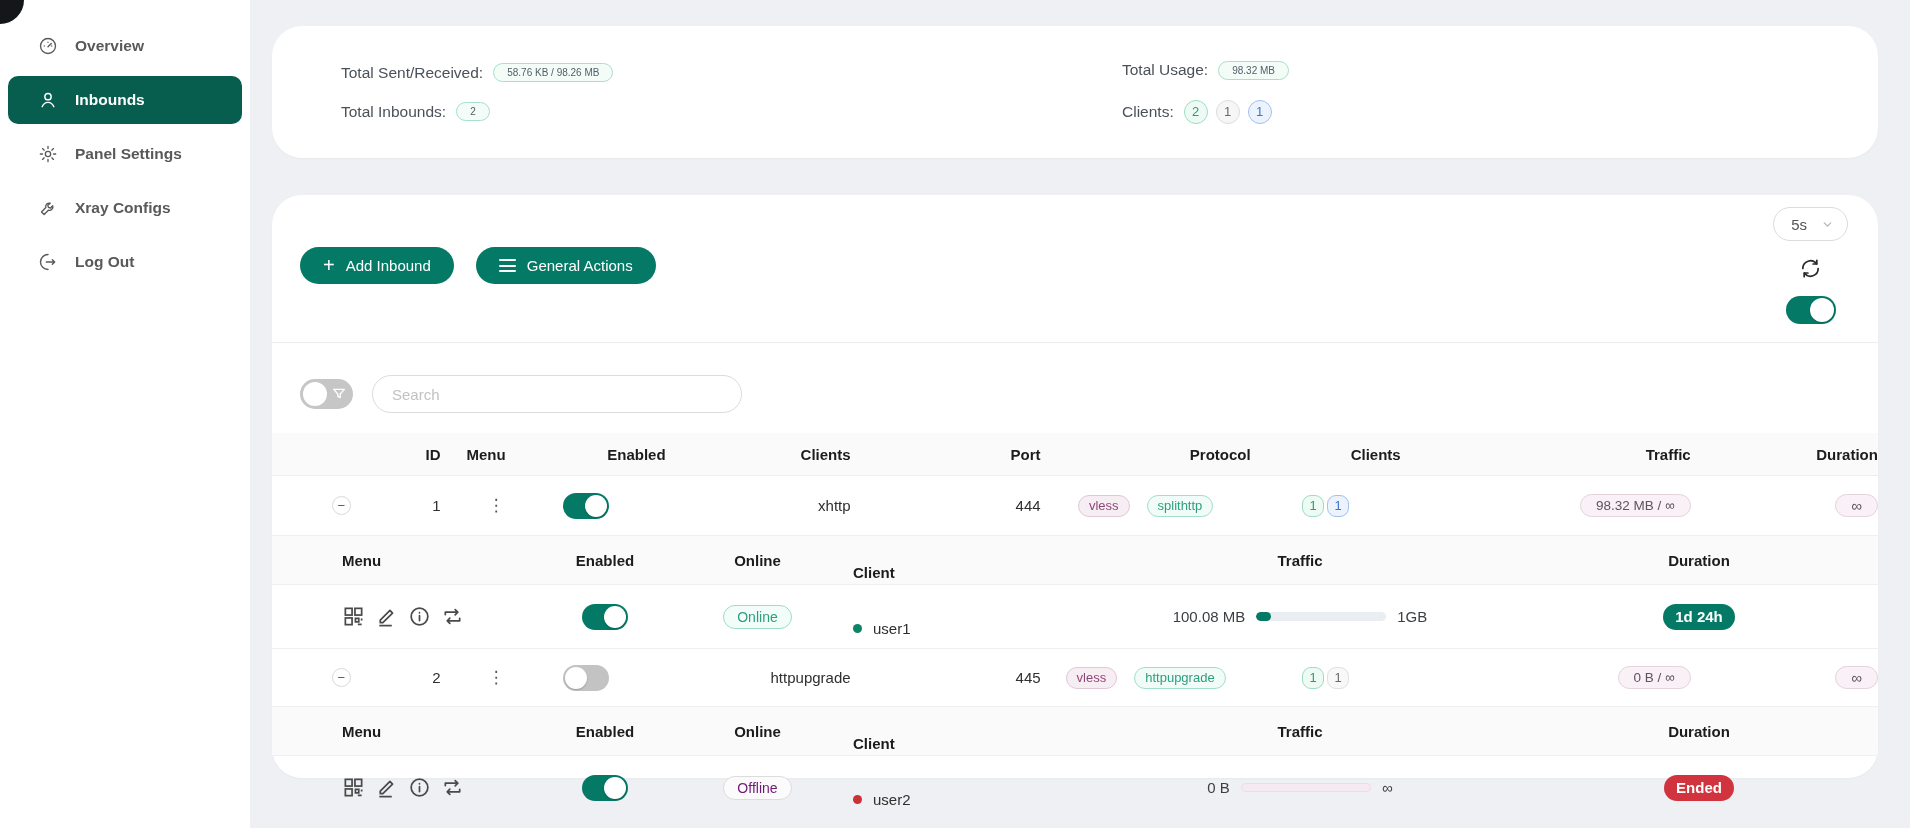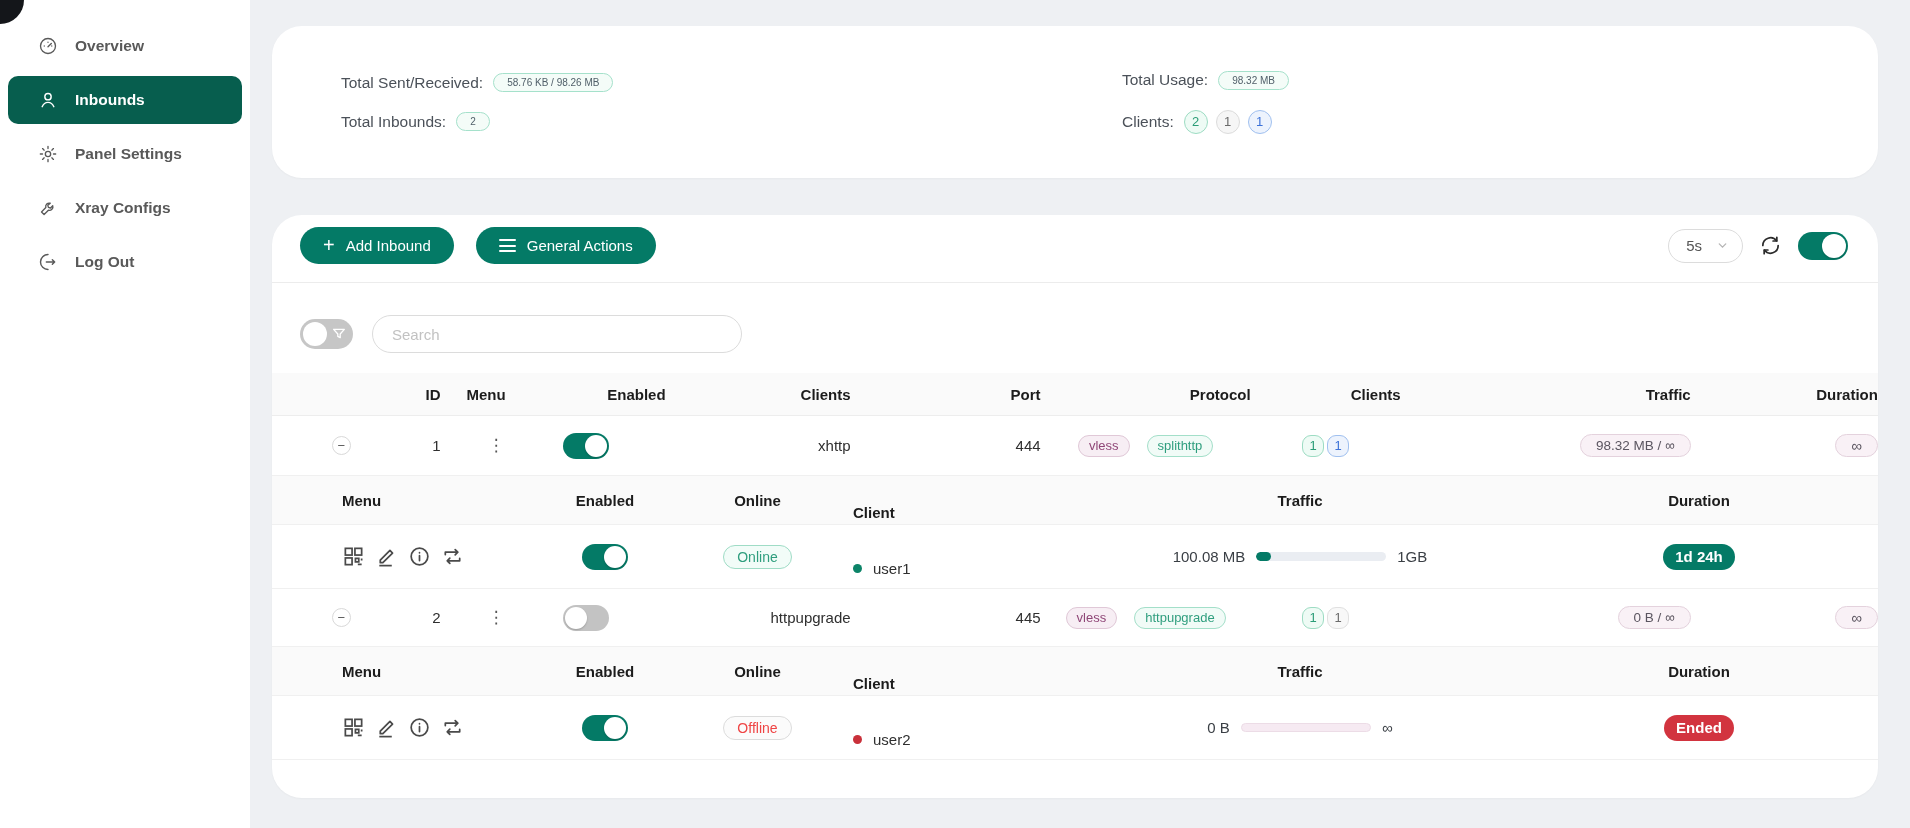--- a/index.html
+++ b/index.html
@@ -19,21 +19,21 @@
     font-weight:600; cursor:pointer;
   }
   .side-item.theme { font-weight:400; }
   .side-item.active { background:#075e4e; color:#fff; }
   .side-item svg { width:20px; height:20px; flex-shrink:0; }
   .side-item .chev { margin-left:auto; width:14px; height:14px; color:#8a8a8a; }
   
   .main { flex:1; padding:26px 32px 0 22px; }
   .card { background:#fff; border-radius:30px; box-shadow:0 1px 2px rgba(0,0,0,.03); }
   
-  .stats-card { height:152px; display:flex; padding-left:69px; }
+  .stats-card { height:132px; display:flex; padding-left:69px; }
   .stats-col { display:flex; flex-direction:column; justify-content:center; gap:20px; }
   .stats-col.left { width:781px; }
   .stat-row { display:flex; align-items:center; gap:10px; font-size:15.5px; color:#4b5159; }
   .pill-green {
     border:1px solid #a5e1cb; background:#f4fcf8; color:#51606a;
     border-radius:13px; padding:3px 13px; font-size:10px; white-space:nowrap;
   }
   .badge-circle {
     width:24px; height:24px; border-radius:50%; display:flex; align-items:center;
     justify-content:center; font-size:13px; border:1px solid transparent;
@@ -47,21 +47,21 @@
   .toolbar { display:flex; align-items:center; padding:0 30px 18px 28px; }
   .btn {
     height:37px; border:none; border-radius:19px; background:#047a66; color:#fff;
     display:inline-flex; align-items:center; gap:11px; padding:0 23px; font-size:15px;
     font-family:inherit; cursor:pointer;
   }
   .btn + .btn { margin-left:22px; }
   .btn .plus { font-size:20px; font-weight:400; line-height:1; margin-top:-2px; }
   .hamburger { display:flex; flex-direction:column; gap:3.5px; }
   .hamburger span { width:17px; height:2px; background:#fff; border-radius:1px; }
-  .toolbar-right { margin-left:auto; display:flex; align-items:center; gap:16px; }
+  .toolbar-right { margin-left:auto; display:flex; align-items:center; gap:16px;flex-direction:column; }
   .interval-select {
     height:34px; border:1px solid #dcdcdc; border-radius:17px; padding:0 13px 0 17px;
     display:flex; align-items:center; gap:14px; color:#555; font-size:15px; background:#fff; cursor:pointer;
   }
   .interval-select .chev { width:13px; height:13px; color:#b5b5b5; }
   .refresh-icon { width:23px; height:23px; color:#2b2b2b; cursor:pointer; }
   .switch { position:relative; border-radius:15px; cursor:pointer; flex-shrink:0; }
   .switch .knob { position:absolute; top:2px; background:#fff; border-radius:50%; box-shadow:0 1px 2px rgba(0,0,0,.2); }
   .switch.lg { width:50px; height:28px; } .switch.lg .knob { width:24px; height:24px; }
   .switch.sm { width:46px; height:26px; } .switch.sm .knob { width:22px; height:22px; }
@@ -114,21 +114,21 @@
   .sub-head { height:49px; background:#fafafa; border-bottom:1px solid #f0f0f0; font-weight:700; font-size:15px; color:#1c1c1c; }
   .sub-row { height:64px; border-bottom:1px solid #f0f0f0; font-size:15px; color:#2f2f2f; }
   .sh-menu, .sr-menu { padding-left:70px; text-align:left; }
   .sh-client, .sr-client { padding-left:38px; text-align:left;margin-top:24px; }
   .sh-center { text-align:center; }
   .sr-menu { display:flex; gap:10px; align-items:center; }
   .icon-btn { width:23px; height:23px; color:#4a4a4a; cursor:pointer; }
   .cell-center { display:flex; justify-content:center; }
   .status-badge { border-radius:14px; padding:3px 13px; font-size:14px; border:1px solid; }
   .st-online  { background:#f2fcf8; border-color:#9fdcc6; color:#2f9e7e; }
-  .st-offline { background:#fbfbfb; border-color:#dcdcdc; color:#ef4444; }
+  .st-offline { background:#fbfbfb; border-color:#dcdcdc; color:#701a75; }
   .sr-client { display:flex; align-items:center; gap:11px; }
   .udot { width:9px; height:9px; border-radius:50%; }
   .udot-on  { background:#0c8468; }
   .udot-off { background:#c9303a; }
   .sr-traffic { display:flex; align-items:center; justify-content:center; gap:11px; color:#3a3f45; }
   .bar { width:130px; height:9px; border-radius:5px; background:#eaedf2; overflow:hidden; }
   .bar.pink { background:#f6eaf2; border:1px solid #ecdce6; }
   .bar-fill { height:100%; border-radius:5px; background:#047a66; }
   .dbadge { border-radius:13px; padding:4.5px 12px; font-size:15px; font-weight:700; color:#fff; }
   .db-active { background:#047a66; }

